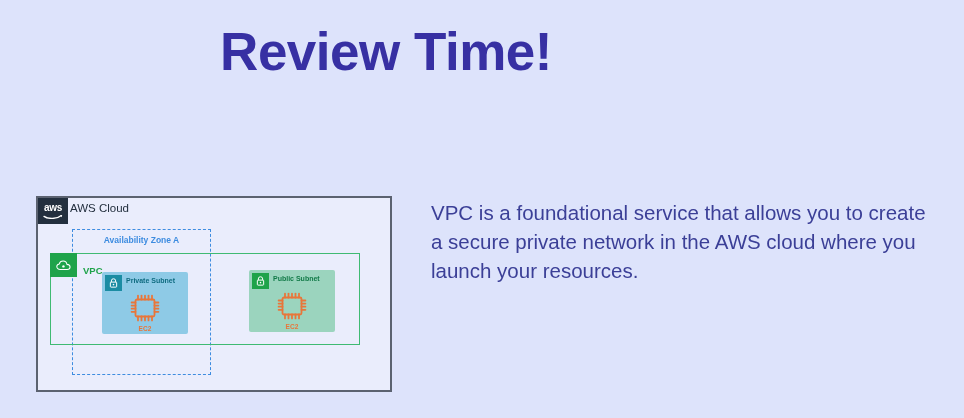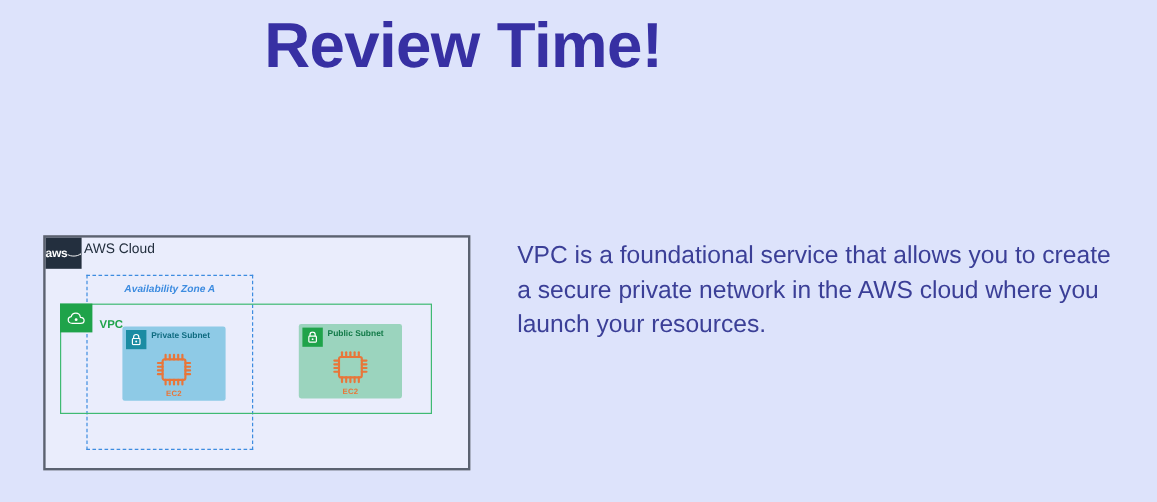--- a/index.html
+++ b/index.html
@@ -12,21 +12,21 @@
     background: #dde3fb;
     font-family: "Liberation Sans", sans-serif;
     overflow: hidden;
     position: relative;
   }
 
   
   .slide-title {
     position: absolute;
     left: 0;
-    top: 9px;
+    top: 22px;
     width: 772px;
     text-align: center;
     font-size: 53px;
     font-weight: bold;
     letter-spacing: -0.5px;
     color: #3730a3;
     line-height: 1.12;
   }
 
   
@@ -64,21 +64,21 @@
     box-sizing: border-box;
   }
   .aws-badge {
     position: absolute;
     left: 0px;
     top: 0px;
     width: 30px;
     height: 26px;
     background: #232f3e;
     display: flex;
-    flex-direction: row;
+    flex-direction: column;
     align-items: center;
     justify-content: center;
   }
   .aws-badge .aws-word {
     color: #ffffff;
     font-size: 10px;
     font-weight: bold;
     line-height: 9px;
     letter-spacing: -0.3px;
   }
@@ -102,21 +102,20 @@
   .az-a { left: 34px;  top: 31px; width: 139px; height: 146px; }
   .az-b { left: 180px; top: 31px; width: 148px; height: 146px; }
   .az-label {
     position: absolute;
     left: 0; right: 0;
     top: 5px;
     text-align: center;
     font-size: 8.5px;
     font-weight: bold;
     color: #3d8ce0;
-    font-style: italic;
   }
 
   
   .vpc-box {
     position: absolute;
     left: 12px;
     top: 55px;
     width: 310px;
     height: 92px;
     border: 1.3px solid #3fba72;

